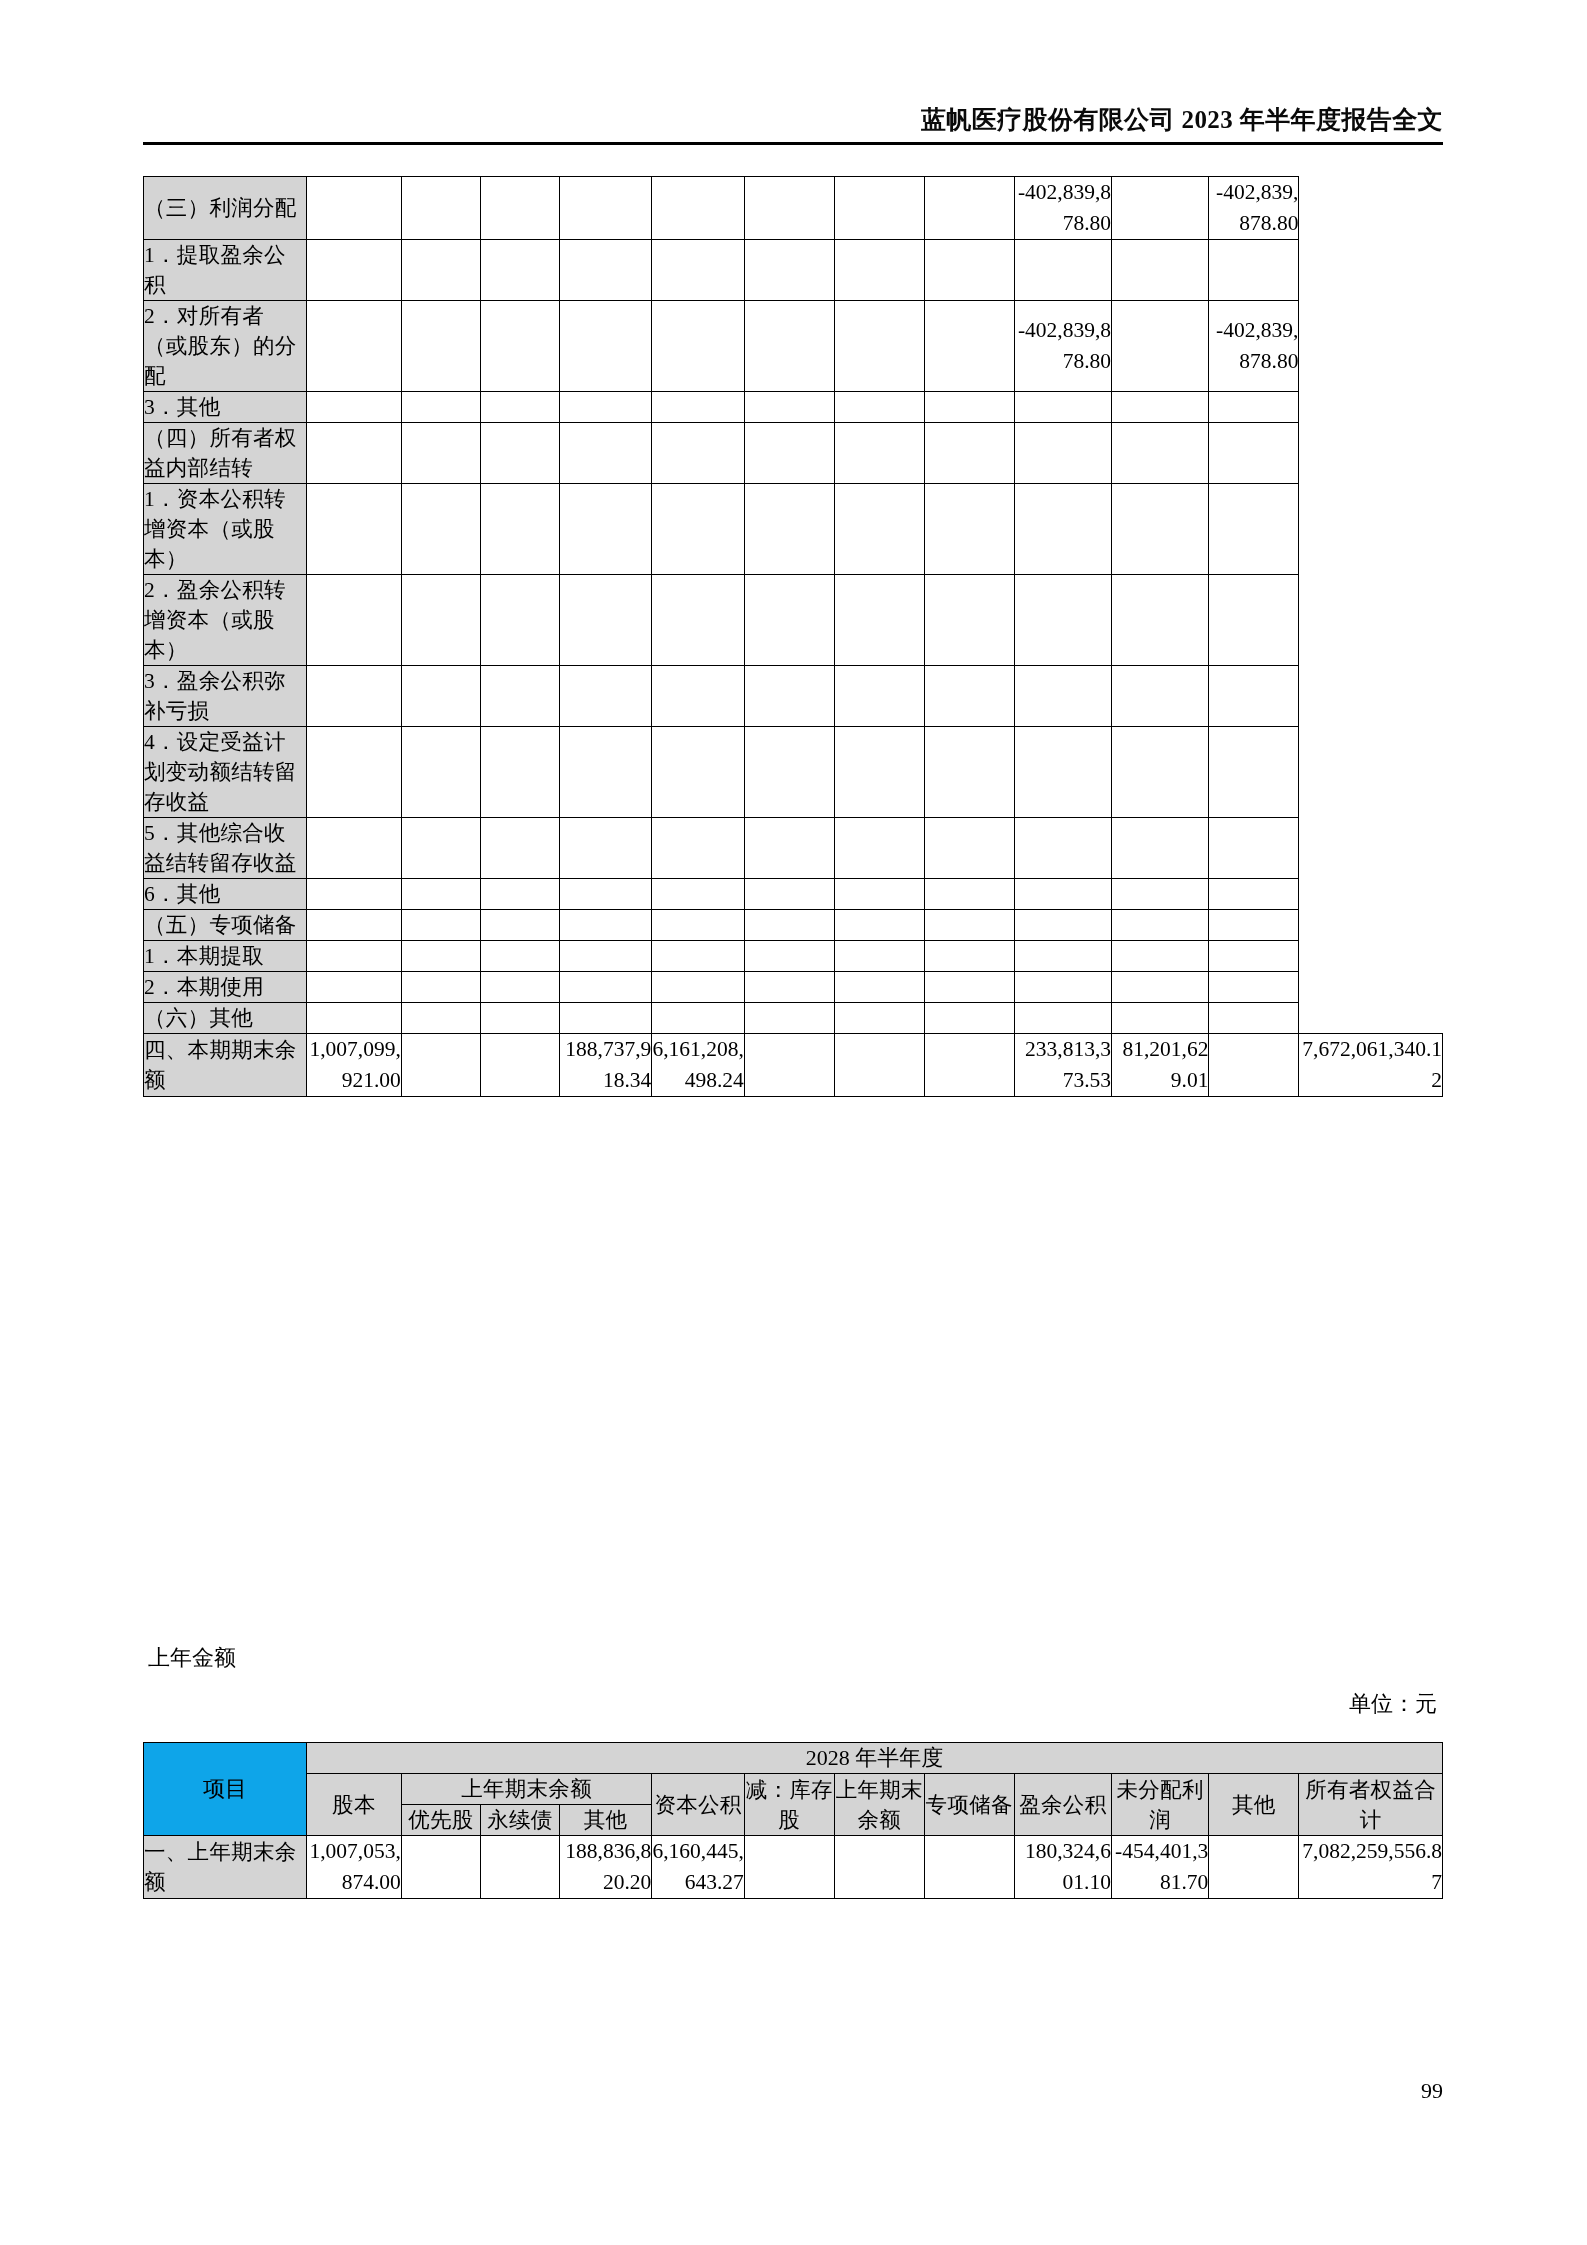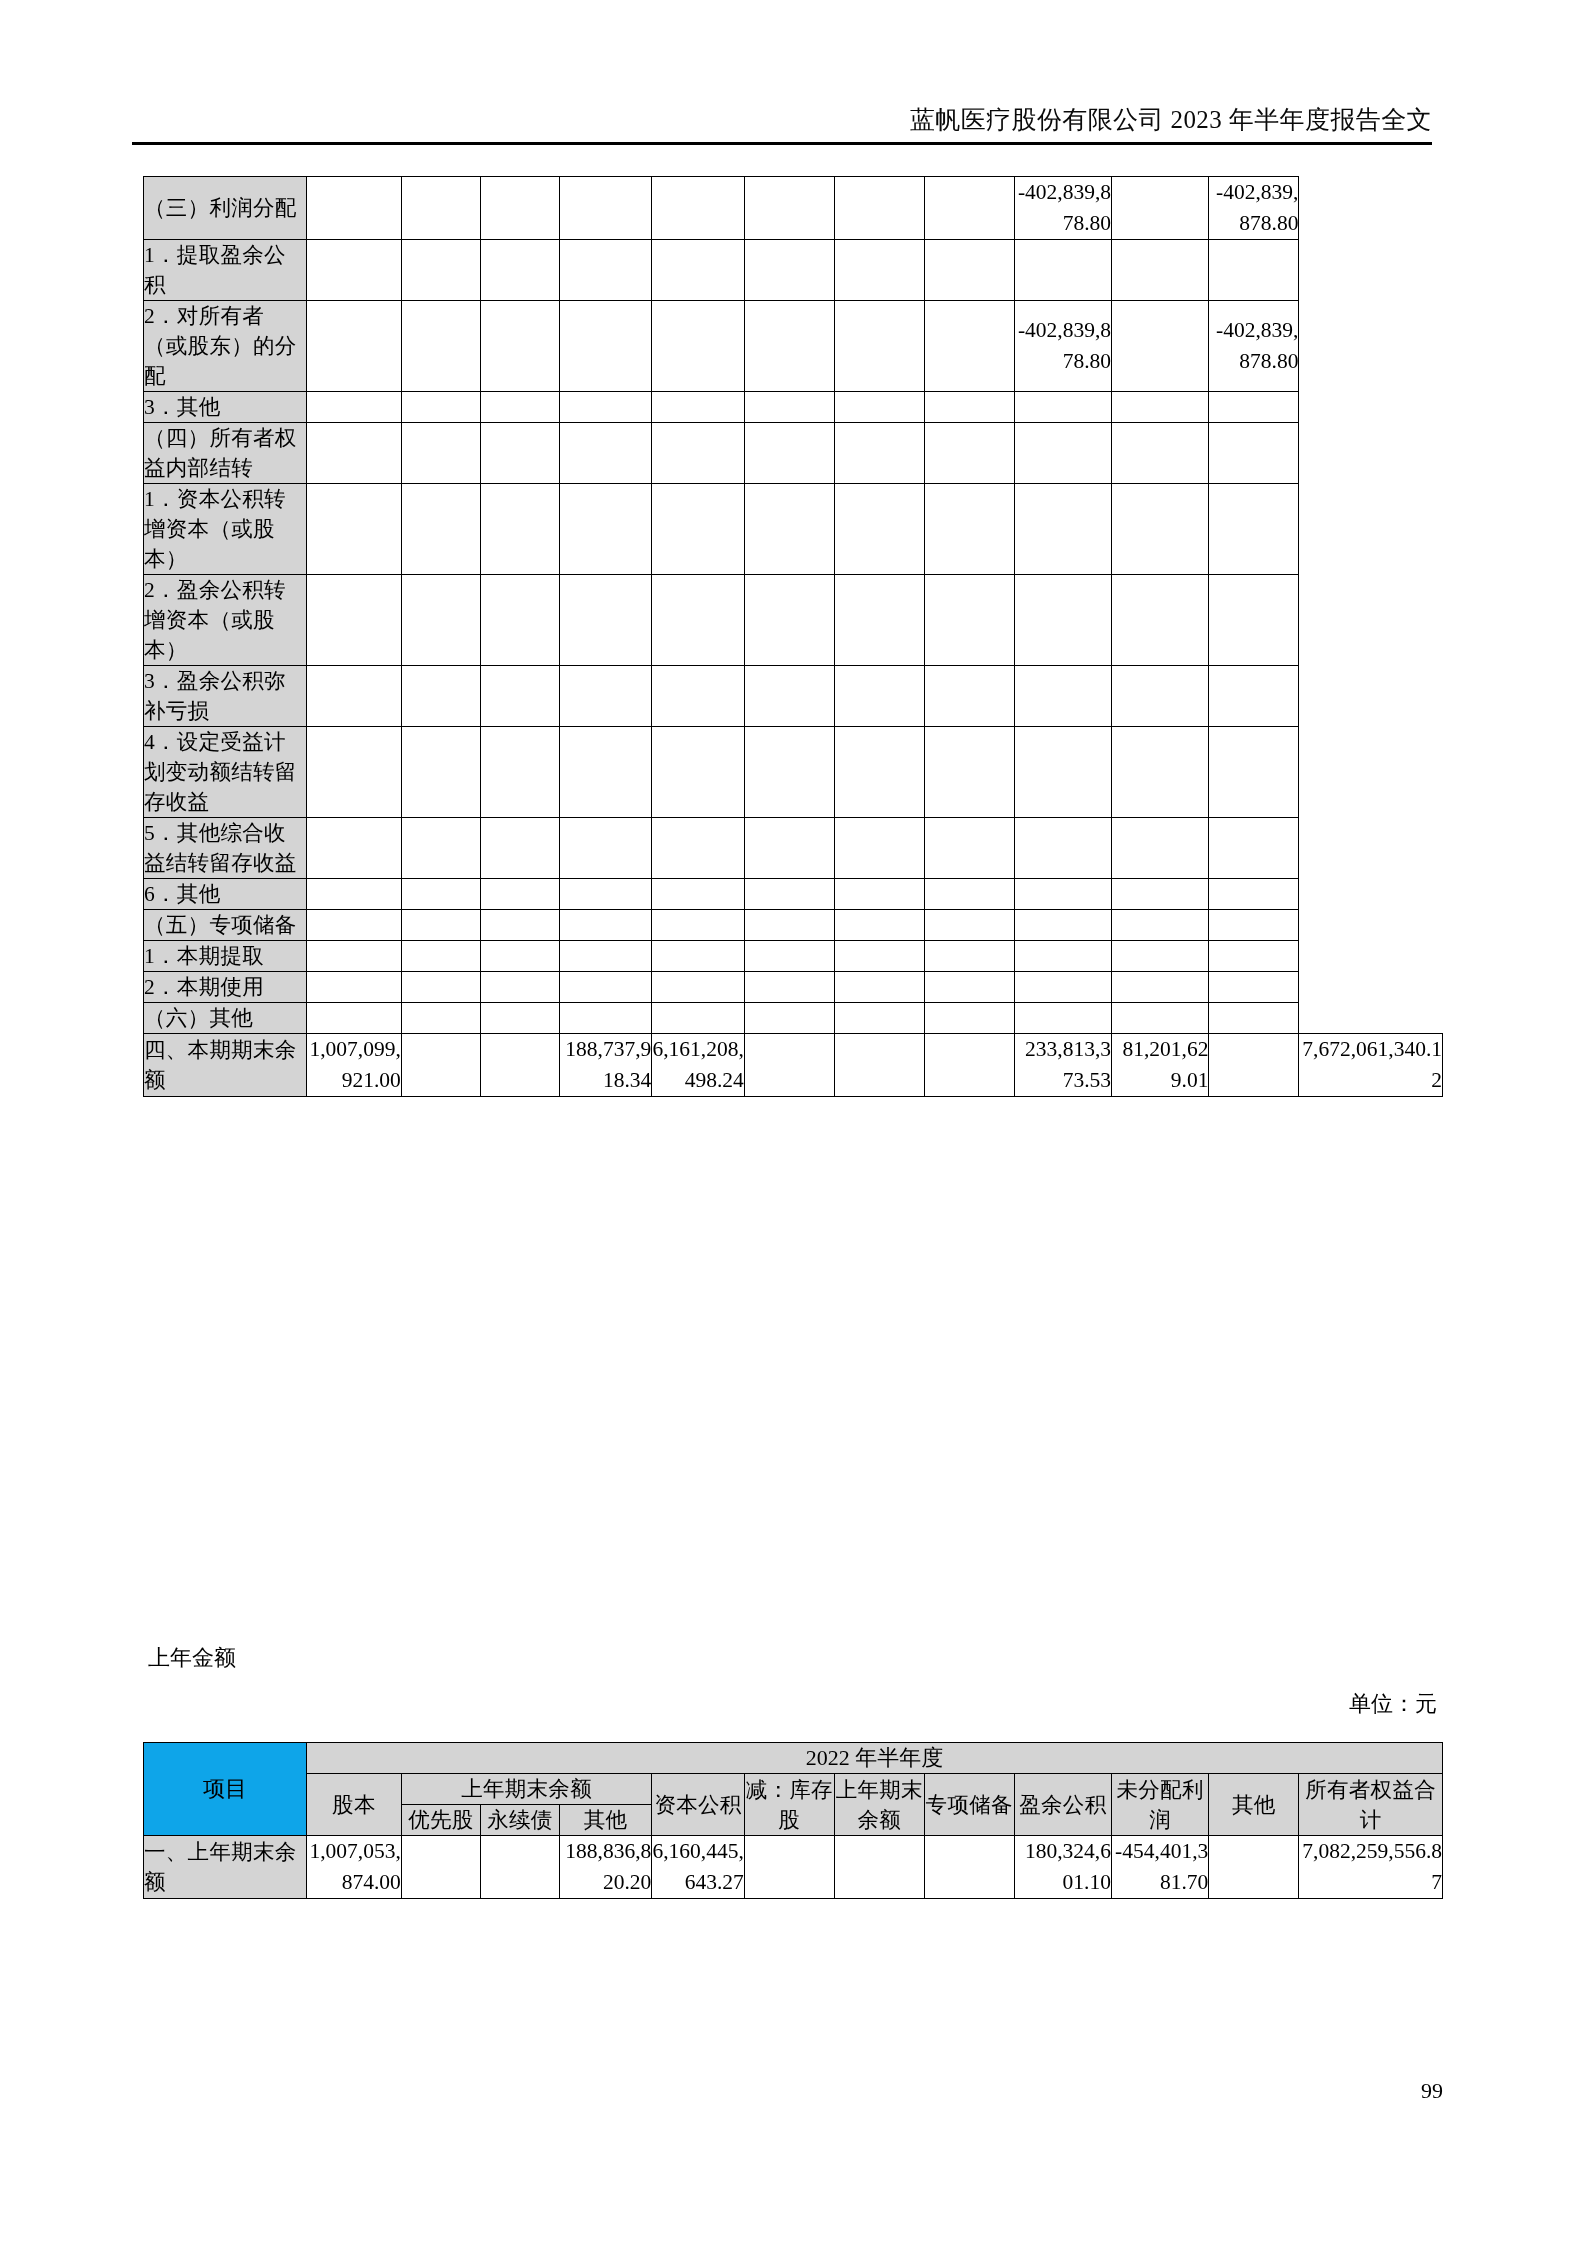--- a/index.html
+++ b/index.html
@@ -19,23 +19,24 @@
     position: relative;
     width: 1587px;
     height: 2245px;
     box-sizing: border-box;
     padding: 0;
   }
 
   
   .header-wrap {
     position: absolute;
-    left: 132px;
+    left: 143px;
     top: 104px;
     width: 1300px;
+    font-weight: bold;
   }
   .header-text {
     text-align: right;
     font-size: 25px;
     line-height: 32px;
     letter-spacing: 0.4px;
     white-space: nowrap;
     color: #0a0a0a;
   }
   .header-rule {
@@ -414,21 +415,21 @@
         <col style="width:74px">
         <col style="width:74px">
         <col style="width:80px">
         <col style="width:80px">
         <col style="width:74px">
         <col style="width:118px">
       </colgroup>
       <thead>
         <tr>
           <td class="hdr-item" rowspan="3">项目</td>
-          <td class="hdr-period" colspan="12">2022 年半年度</td>
+          <td class="hdr-period" colspan="12">2028 年半年度</td>
         </tr>
         <tr>
           <td class="hdr" rowspan="2">股本</td>
           <td class="hdr" colspan="3">上年期末余额</td>
           <td class="hdr" rowspan="2">资本公积</td>
           <td class="hdr" rowspan="2">减：库存股</td>
           <td class="hdr" rowspan="2">上年期末余额</td>
           <td class="hdr" rowspan="2">专项储备</td>
           <td class="hdr" rowspan="2">盈余公积</td>
           <td class="hdr" rowspan="2">未分配利润</td>

